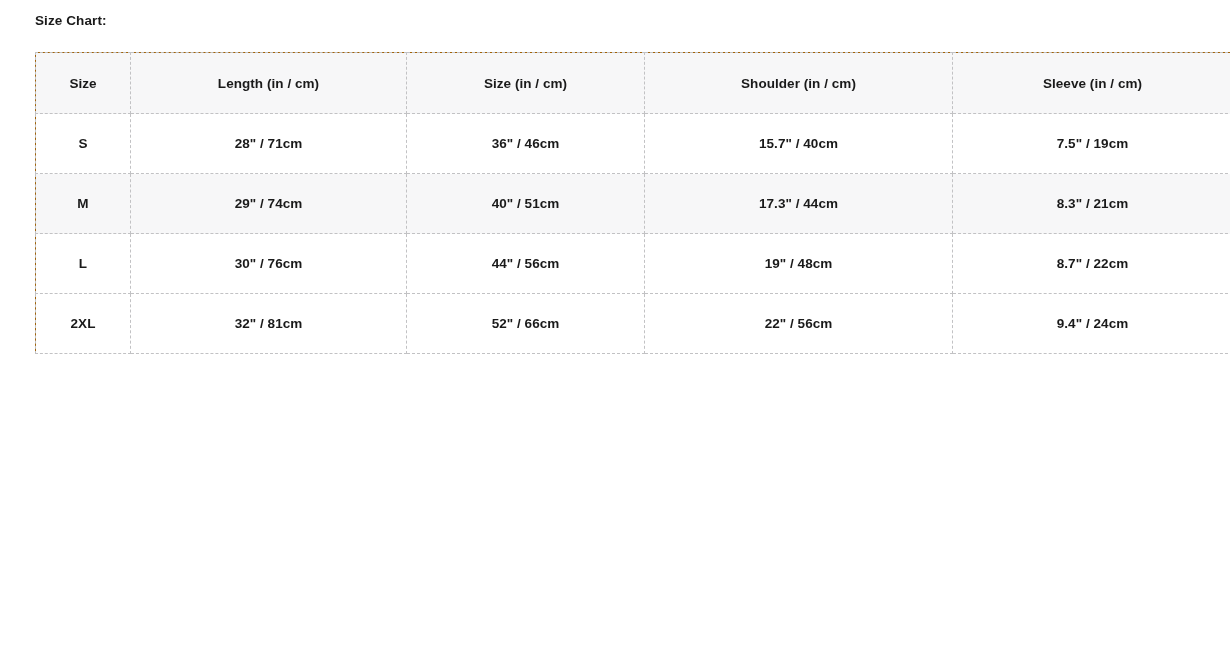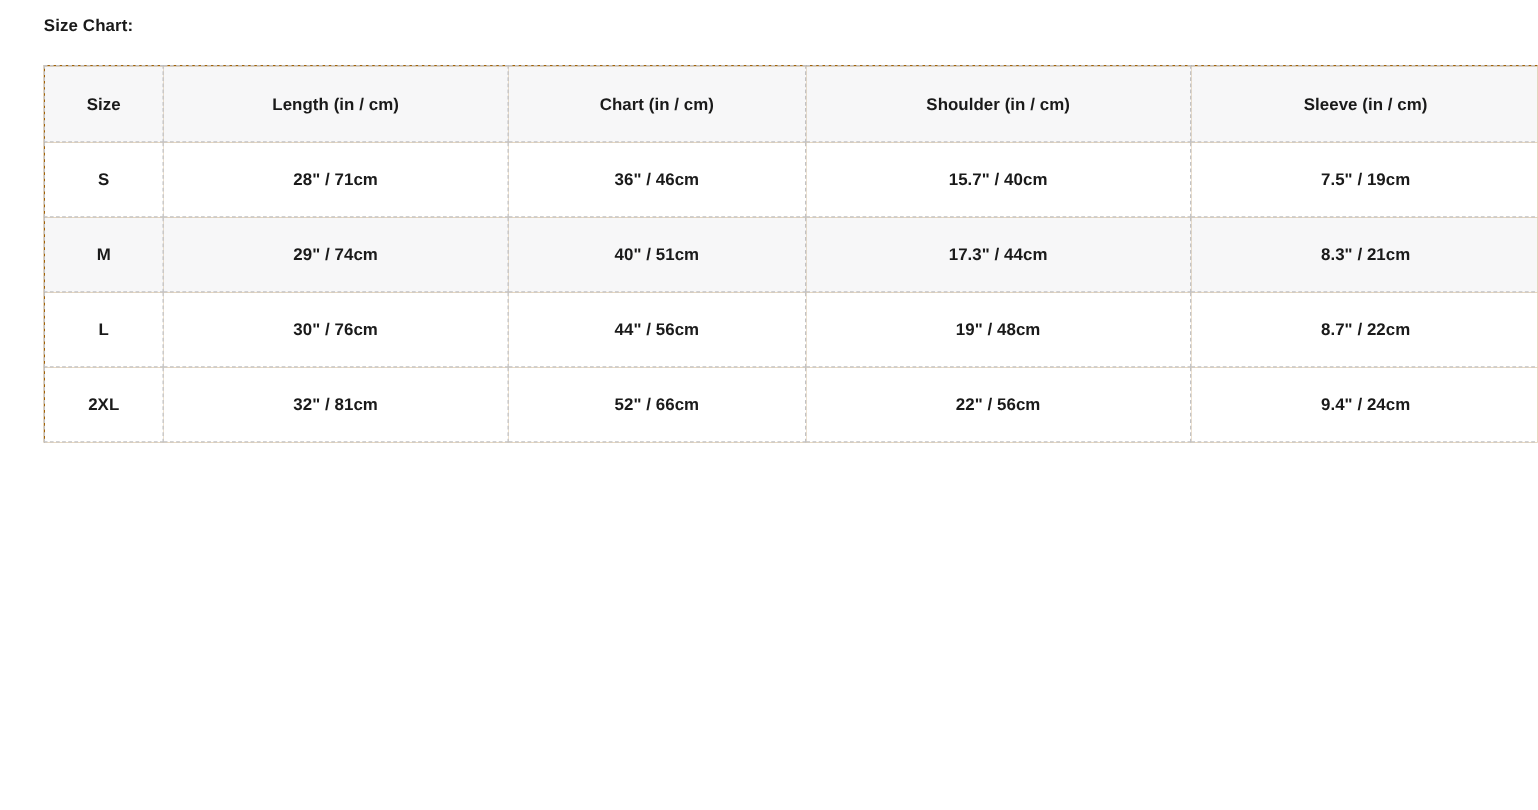--- a/index.html
+++ b/index.html
@@ -88,21 +88,21 @@
         <col class="col-size">
         <col class="col-length">
         <col class="col-bust">
         <col class="col-shoulder">
         <col class="col-sleeve">
       </colgroup>
       <thead>
         <tr>
           <th>Size</th>
           <th>Length (in / cm)</th>
-          <th>Chart (in / cm)</th>
+          <th>Size (in / cm)</th>
           <th>Shoulder (in / cm)</th>
           <th>Sleeve (in / cm)</th>
         </tr>
       </thead>
       <tbody>
         <tr class="row-odd">
           <td>S</td>
           <td>28" / 71cm</td>
           <td>36" / 46cm</td>
           <td>15.7" / 40cm</td>

